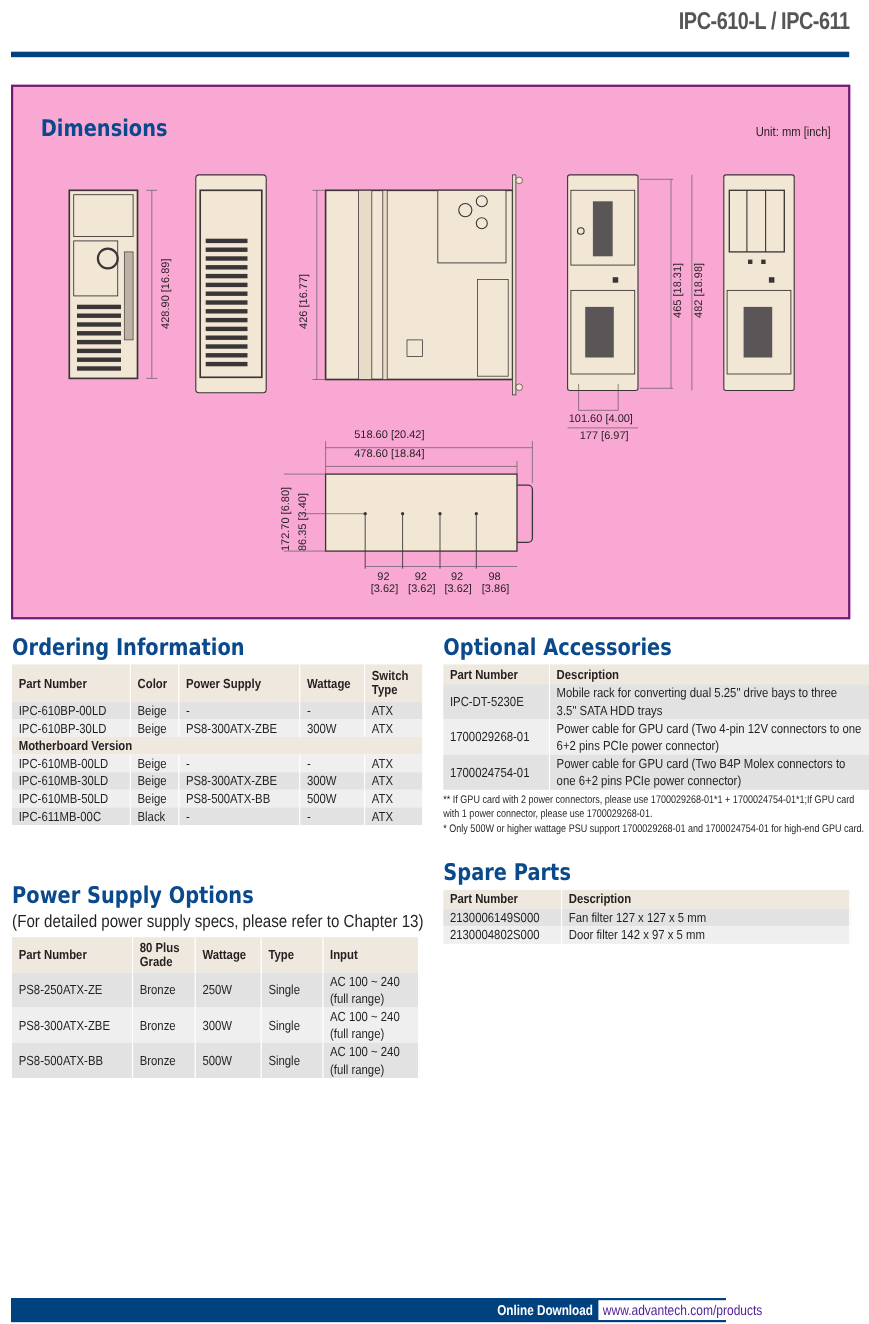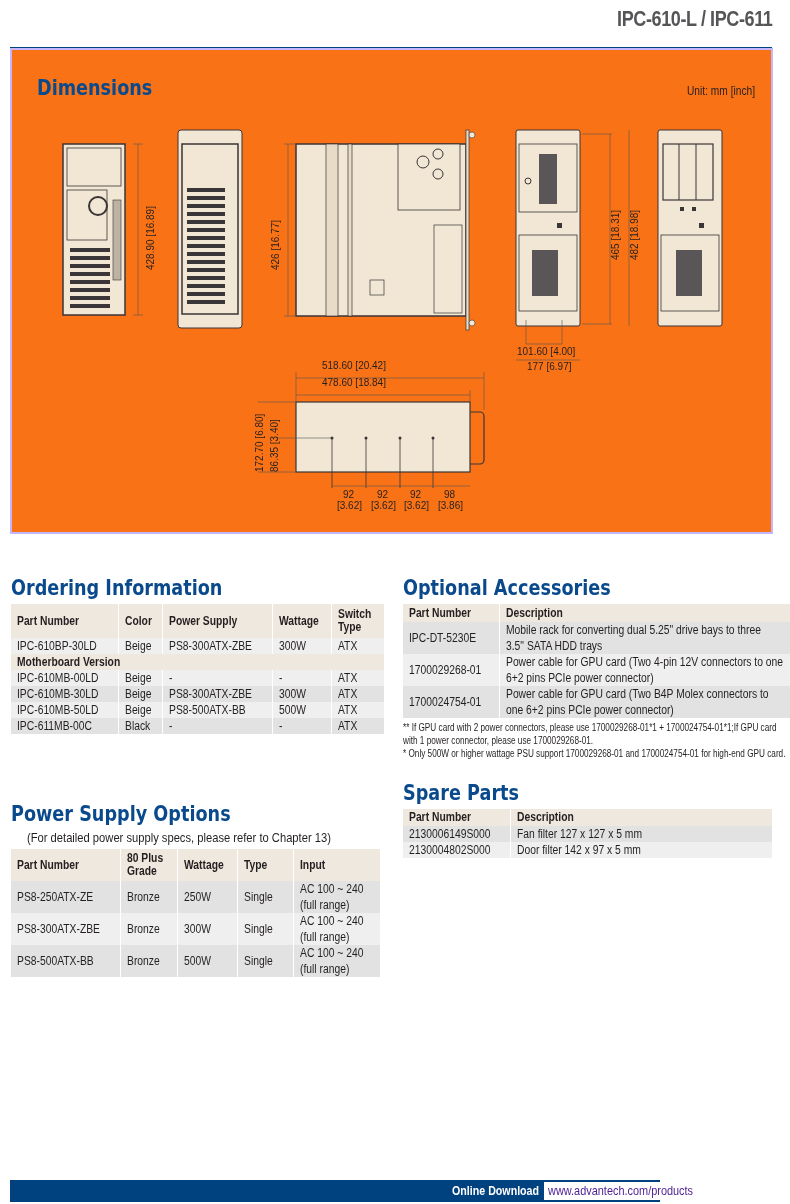--- a/index.html
+++ b/index.html
@@ -8,22 +8,22 @@
 
   .doc-title {
     position: absolute; right: 18px; top: 6px;
     font-family: "Liberation Sans", sans-serif; font-weight: bold;
     font-size: 22px; color: #555558; letter-spacing: -0.5px;
     transform: scaleX(0.82); transform-origin: right top;
   }
   .title-rule { position: absolute; left: 10px; top: 47px; width: 762px; height: 5px; background: #004280; }
 
   .dim-frame {
-    position: absolute; left: 10px; top: 48px; width: 763px; height: 486px;
-    border: 2px solid #c4b5fd; background: #f97316;
+    position: absolute; left: 10px; top: 77px; width: 763px; height: 486px;
+    border: 2px solid #701a75; background: #f9a8d4;
   }
   .section-heading {
     font-family: "DejaVu Sans", sans-serif; font-weight: bold; color: #0a4a8c;
     font-size: 21px; letter-spacing: 0px; white-space: nowrap;
     transform: scaleX(0.84); transform-origin: left top;
   }
   .dim-heading { position: absolute; left: 25px; top: 26px; }
   .unit-label {
     position: absolute; right: 16px; top: 34px; font-size: 12px;
     transform: scaleX(0.85); transform-origin: right top;
@@ -41,21 +41,21 @@
   table.spec td {
     padding: 0 6px; border-right: 1px solid #fff; vertical-align: middle; line-height: 16px;
   }
   table.spec tr.grp td { background: #efe8de; font-weight: bold; }
   table.spec tr.odd td { background: #e2e2e2; }
   table.spec tr.even td { background: #efefef; }
   .cond { display: inline-block; transform: scaleX(0.86); transform-origin: left center; white-space: nowrap; }
 
   .note { font-size: 10px; line-height: 13px; margin-top: 3px; }
   .note p { transform: scaleX(0.82); transform-origin: left top; white-space: nowrap; }
-  .ps-sub { font-size: 13px; margin: 2px 0 4px 16px; }
+  .ps-sub { font-size: 16px; margin: 2px 0 4px 0; }
 
   .footer-bar {
     position: absolute; left: 10px; top: 1180px; width: 650px; height: 22px;
     background: #004280;
   }
   .footer-label {
     position: absolute; left: 442px; top: 3px; color: #fff; font-weight: bold; font-size: 13px;
     transform: scaleX(0.82); transform-origin: left top; white-space: nowrap;
   }
   .footer-url {
@@ -222,20 +222,27 @@
     <thead>
       <tr style="height:34px">
         <th><span class="cond">Part Number</span></th>
         <th><span class="cond">Color</span></th>
         <th><span class="cond">Power Supply</span></th>
         <th><span class="cond">Wattage</span></th>
         <th style="white-space:normal; width:46px;"><span class="cond" style="white-space:normal; width:40px;">Switch Type</span></th>
       </tr>
     </thead>
     <tbody>
+      <tr class="odd">
+        <td><span class="cond">IPC-610BP-00LD</span></td>
+          <td><span class="cond">Beige</span></td>
+          <td><span class="cond">-</span></td>
+          <td><span class="cond">-</span></td>
+          <td><span class="cond">ATX</span></td>
+      </tr>
       <tr class="even">
         <td><span class="cond">IPC-610BP-30LD</span></td>
           <td><span class="cond">Beige</span></td>
           <td><span class="cond">PS8-300ATX-ZBE</span></td>
           <td><span class="cond">300W</span></td>
           <td><span class="cond">ATX</span></td>
       </tr>
       <tr class="grp">
           <td colspan="5"><span class="cond">Motherboard Version</span></td>
         </tr>

